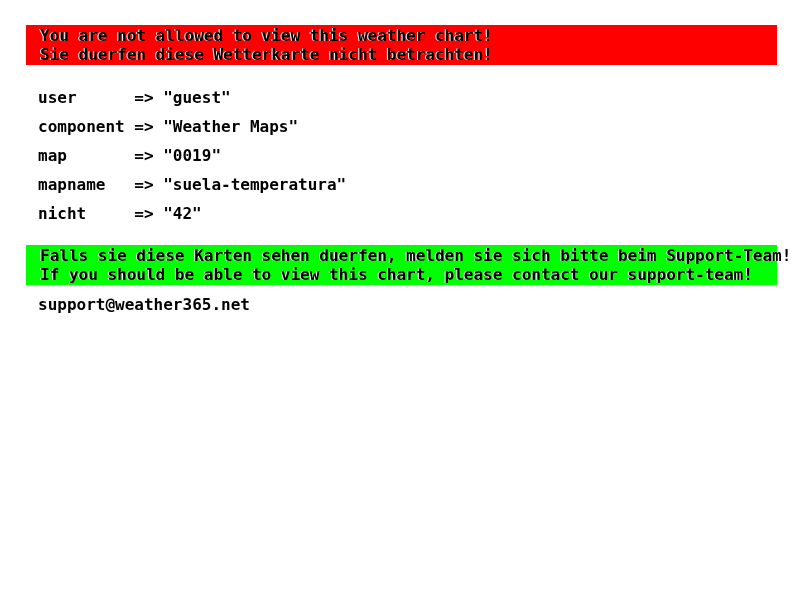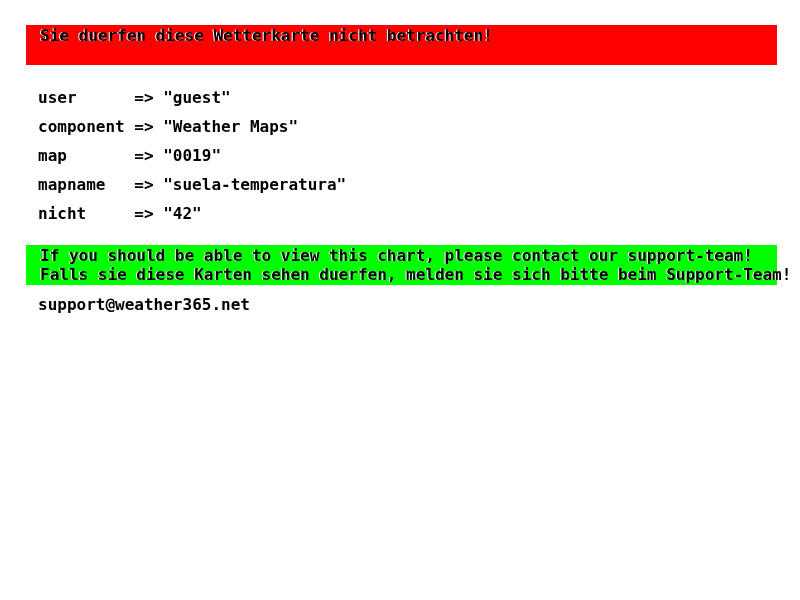--- a/index.html
+++ b/index.html
@@ -48,33 +48,34 @@
     display: flex;
     justify-content: space-between;
     line-height: 20px;
     white-space: pre;
   }
 </style>
 </head>
 <body>
 
 <div class="banner" style="background-color: rgb(255, 0, 0);">
+  <div class="line">You are not allowed to view this weather chart!</div>
   <div class="line">Sie duerfen diese Wetterkarte nicht betrachten!</div>
 </div>
 
 <div class="params">
   <div class="param-row"><span class="param-key">user</span><span class="param-arrow">=&gt;</span><span class="param-value">"guest"</span></div>
   <div class="param-row"><span class="param-key">component</span><span class="param-arrow">=&gt;</span><span class="param-value">"Weather Maps"</span></div>
   <div class="param-row"><span class="param-key">map</span><span class="param-arrow">=&gt;</span><span class="param-value">"0019"</span></div>
   <div class="param-row"><span class="param-key">mapname</span><span class="param-arrow">=&gt;</span><span class="param-value">"suela-temperatura"</span></div>
   <div class="param-row"><span class="param-key">nicht</span><span class="param-arrow">=&gt;</span><span class="param-value">"42"</span></div>
 </div>
 
 <div class="info-banner-wrap">
   <div class="banner" style="background-color: rgb(0, 255, 0);">
+    <div class="line">Falls sie diese Karten sehen duerfen, melden sie sich bitte beim Support-Team!</div>
     <div class="line">If you should be able to view this chart, please contact our support-team!</div>
-    <div class="line">Falls sie diese Karten sehen duerfen, melden sie sich bitte beim Support-Team!</div>
   </div>
 </div>
 
 <div class="footer">
   <span>support@weather365.net</span>
 </div>
 
 </body></html>

